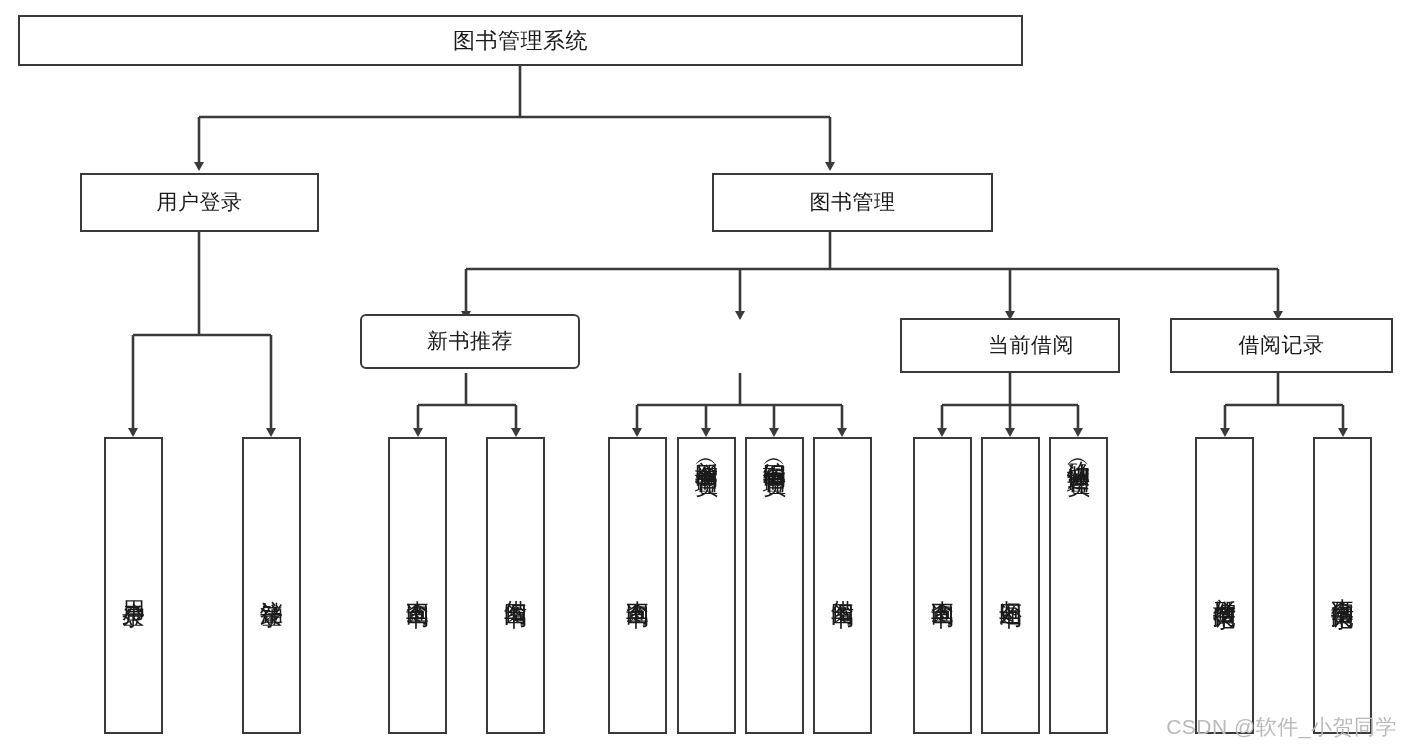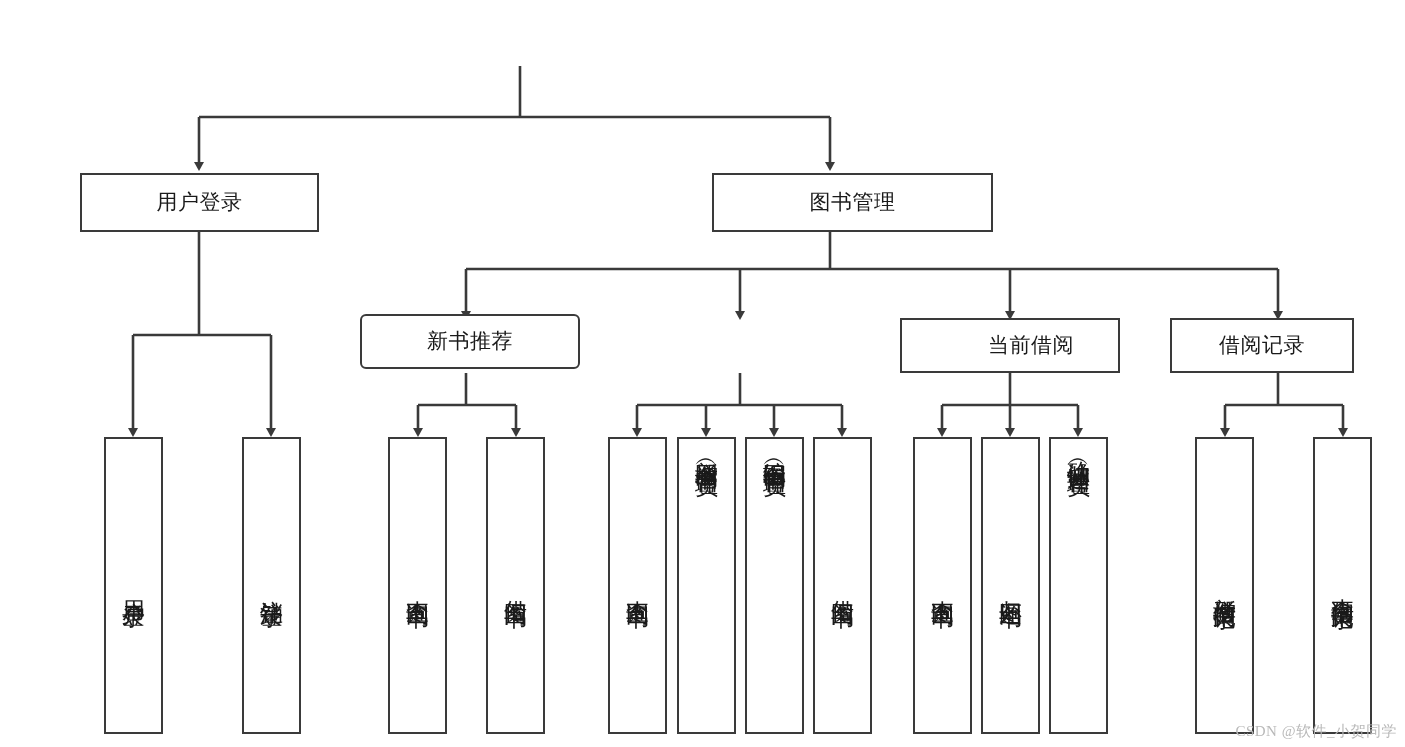--- a/index.html
+++ b/index.html
@@ -66,25 +66,24 @@
   .node.vertical.topped {
     align-items: flex-start;
   }
   .node.vertical.topped .label {
     margin-top: 4px;
   }
   #watermark {
     position: absolute;
     right: 8px;
     bottom: 6px;
-    font-size: 15px;
+    font-size: 21px;
     color: #b9b9b9;
     white-space: nowrap;
     letter-spacing: 0.5px;
-    font-family: Liberation Serif, serif;
   }
 </style>
 </head>
 <body>
 
 <div id="canvas">
 
   <svg id="edges" viewBox="0 0 1405 747" xmlns="http://www.w3.org/2000/svg">
     <defs>
       <marker id="arrow" markerWidth="9" markerHeight="10" refX="1" refY="5" orient="auto" markerUnits="userSpaceOnUse">
@@ -129,35 +128,38 @@
       <path d="M1010,405 L1010,429" marker-end="url(#arrow)"></path>
       <path d="M1078,405 L1078,429" marker-end="url(#arrow)"></path>
 
       <path d="M1278,373 L1278,405"></path>
       <path d="M1225,405 L1343,405"></path>
       <path d="M1225,405 L1225,429" marker-end="url(#arrow)"></path>
       <path d="M1343,405 L1343,429" marker-end="url(#arrow)"></path>
     </g>
   </svg>
 
+  <div class="node root horizontal" style="left:18px; top:15px; width:1005px; height:51px;">
+    <span class="label">图书管理系统</span>
+  </div>
 
   <div class="node horizontal" style="left:80px; top:173px; width:239px; height:59px;">
     <span class="label">用户登录</span>
   </div>
   <div class="node horizontal" style="left:712px; top:173px; width:281px; height:59px;">
     <span class="label">图书管理</span>
   </div>
 
   <div class="node horizontal" style="left:360px; top:314px; width:220px; height:55px;border-radius:6px;">
     <span class="label">新书推荐</span>
   </div>
   <div class="node horizontal" style="left:900px; top:318px; width:220px; height:55px;padding-left:42px;">
     <span class="label">当前借阅</span>
   </div>
-  <div class="node horizontal" style="left:1170px; top:318px; width:184px; height:55px;">
+  <div class="node horizontal" style="left:1170px; top:318px; width:223px; height:55px;">
     <span class="label">借阅记录</span>
   </div>
 
   <div class="node vertical centered" style="left:104px; top:437px; width:59px; height:297px;">
     <span class="label">用户登录</span>
   </div>
   <div class="node vertical centered" style="left:242px; top:437px; width:59px; height:297px;">
     <span class="label">注销登录</span>
   </div>
 

